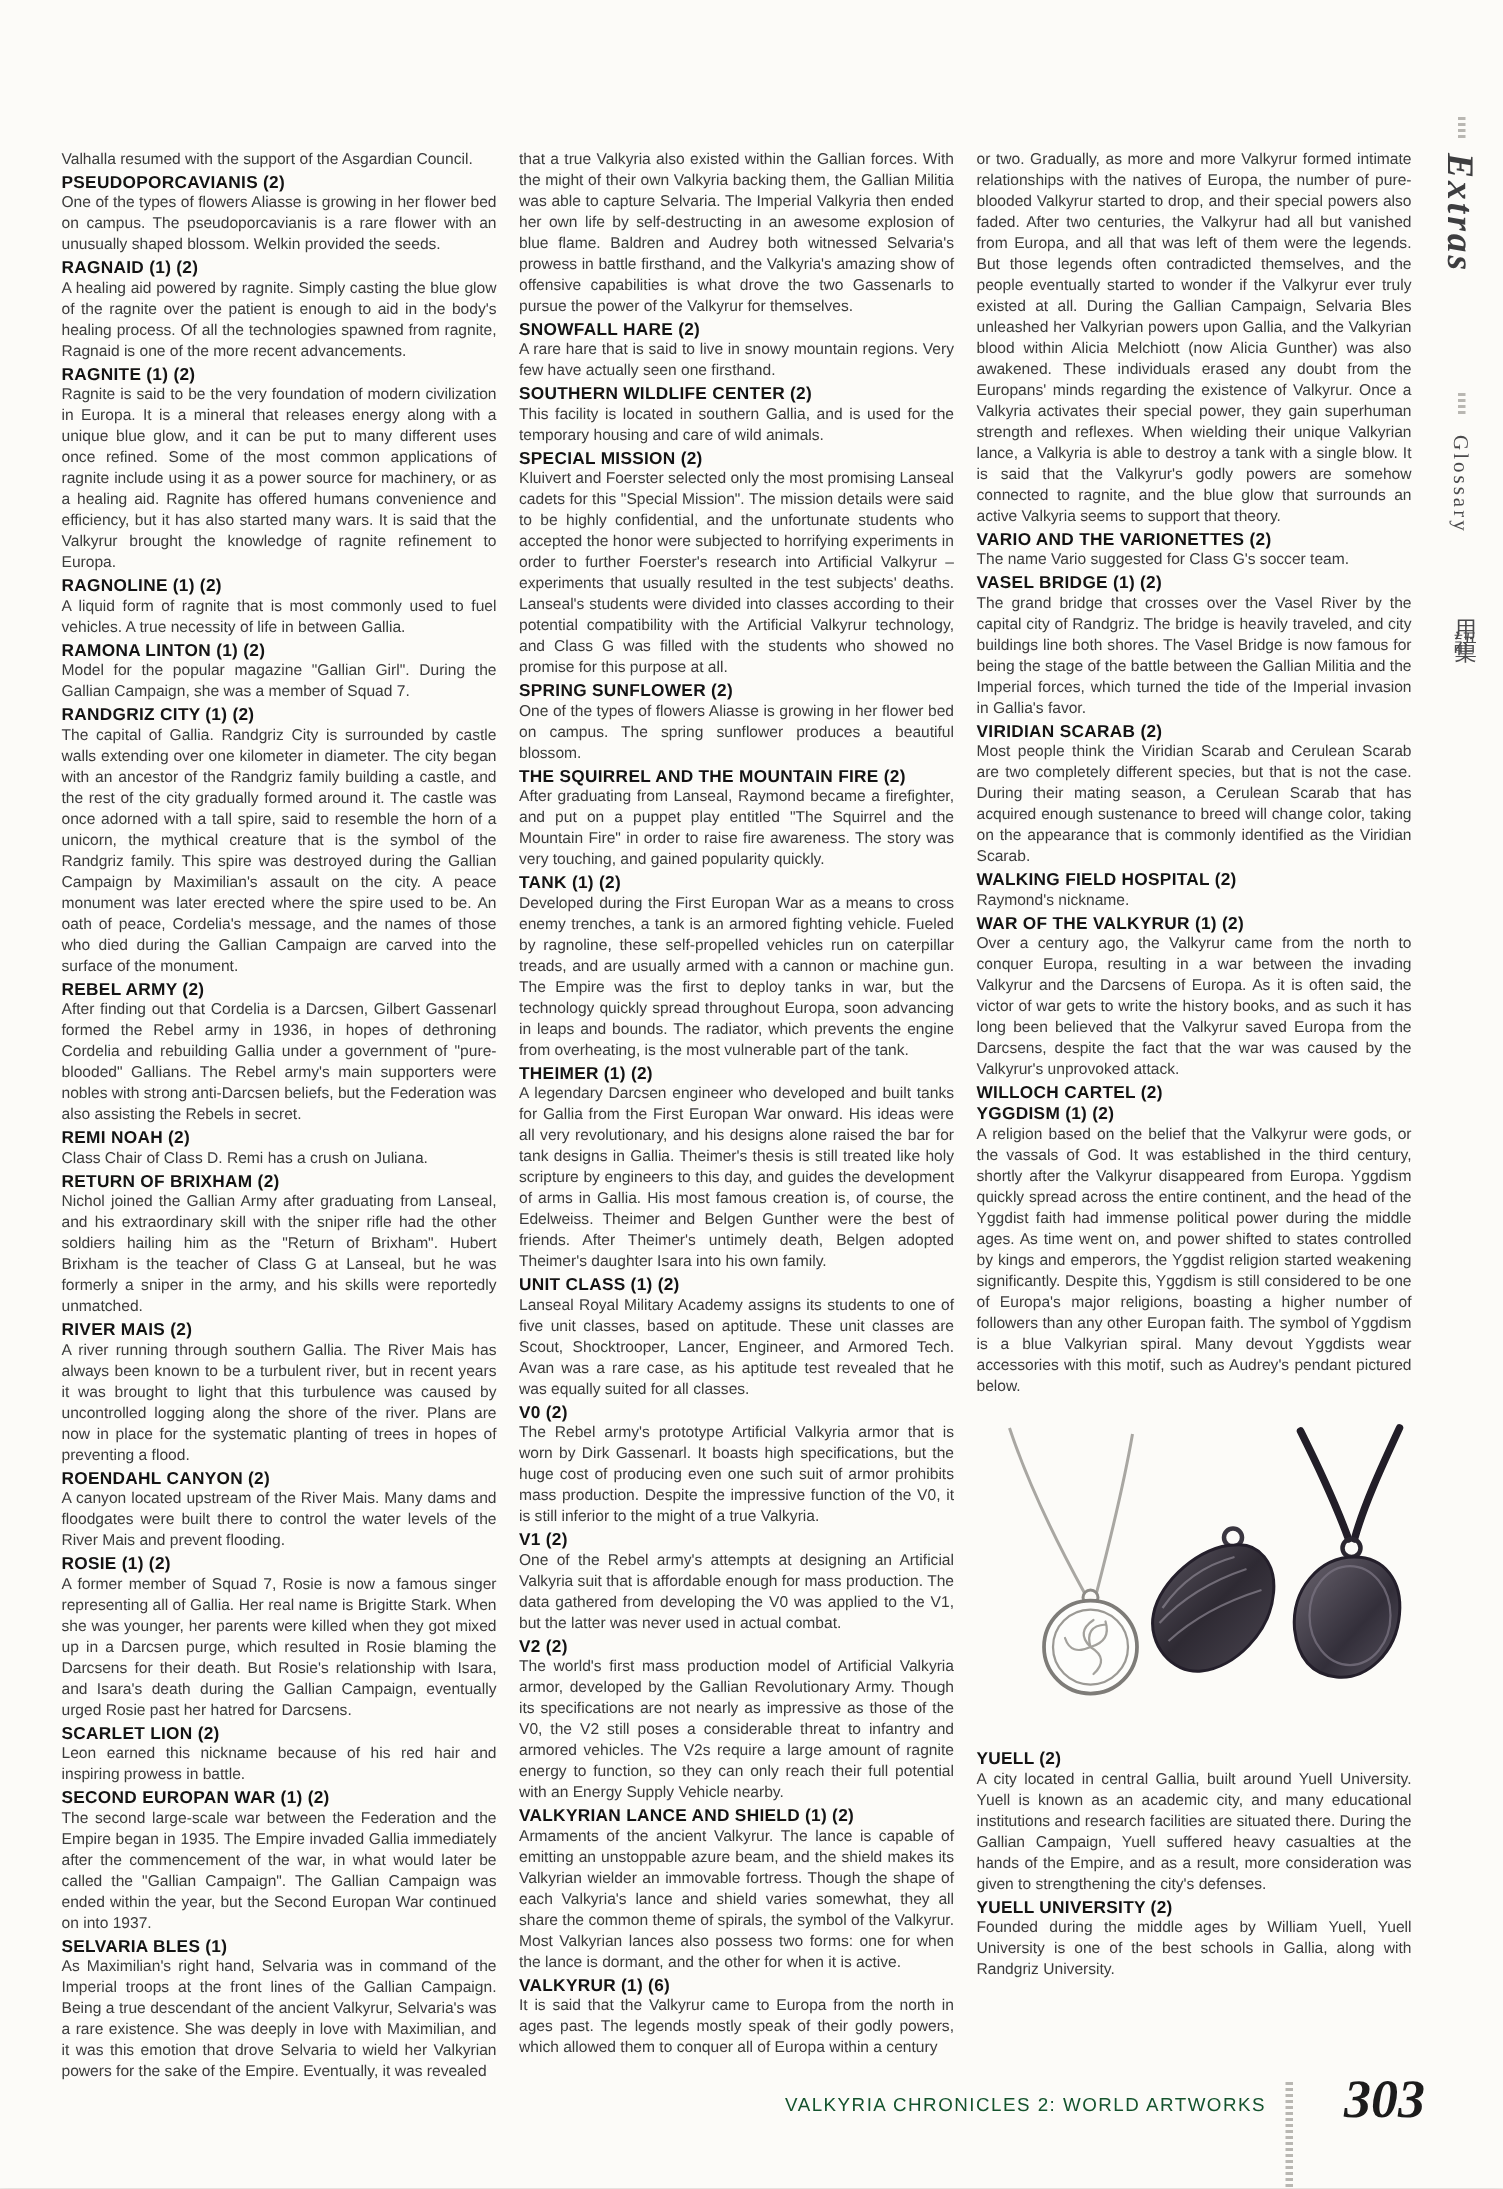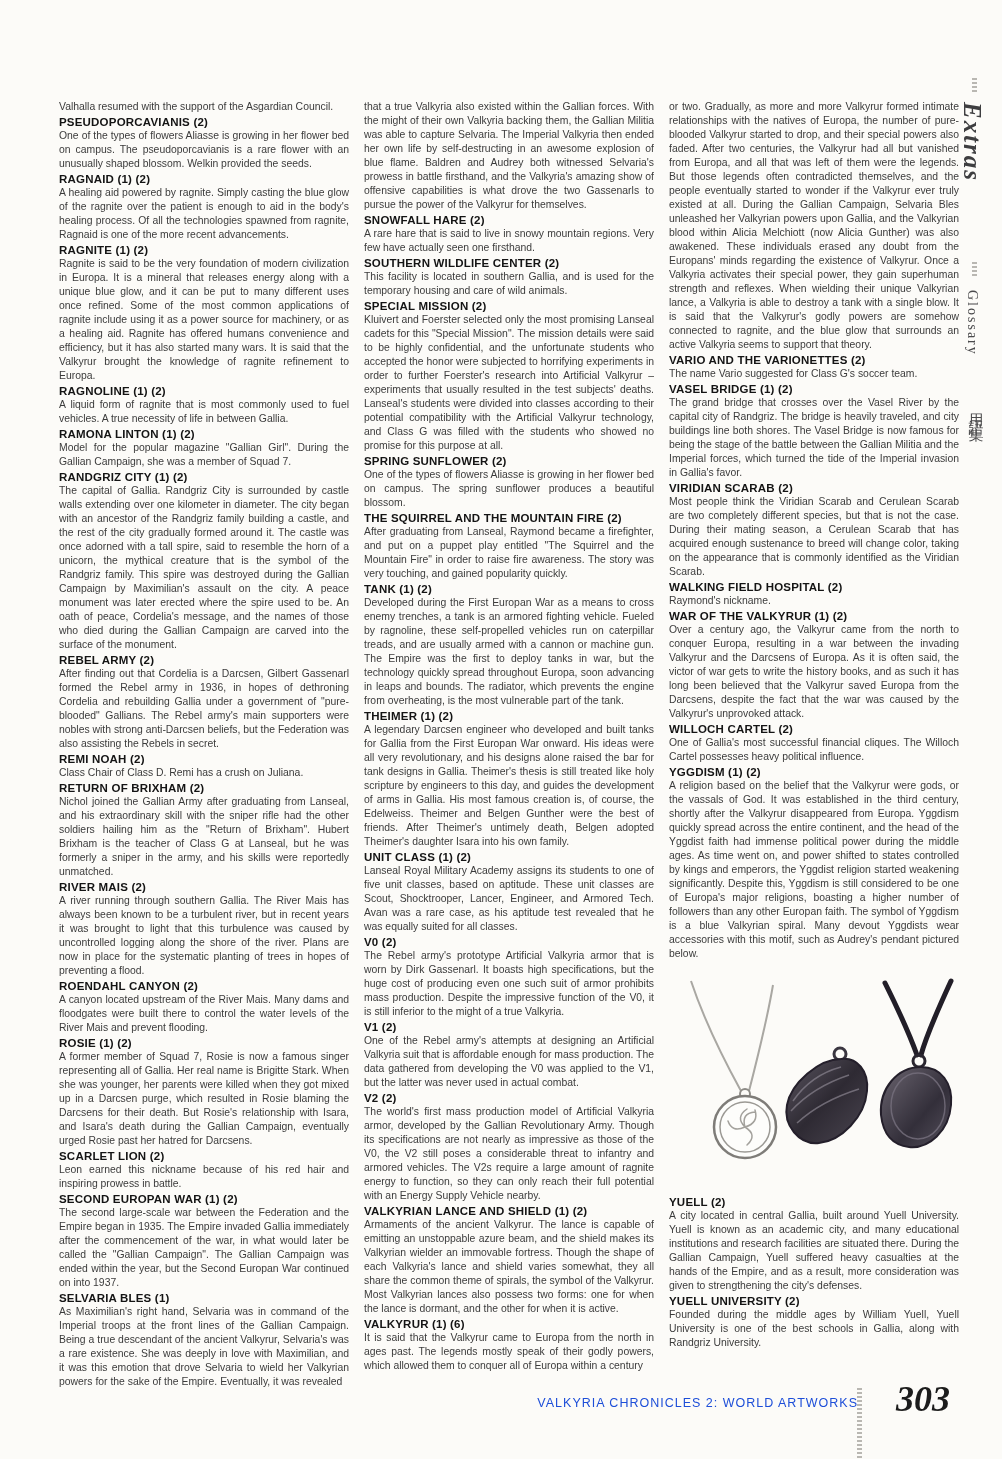--- a/index.html
+++ b/index.html
@@ -2,21 +2,21 @@
 <html><head>
 <meta charset="utf-8">
 <style>
   html,body { margin:0; padding:0; background:#e8e6e1; }
   .page {
     position:relative; width:1002px; height:1459px;
     background:#fcfbf8; overflow:hidden;
     font-family:"Liberation Sans", sans-serif;
     box-shadow:0 0 6px rgba(0,0,0,.25);
   }
-  .columns { position:absolute; left:59px; top:100px; display:flex; gap:15px; }
+  .columns { position:absolute; left:41px; top:100px; display:flex; gap:15px; }
   .col { width:290px; }
   .term {
     margin:0; padding:0;
     font-size:11.5px; font-weight:bold; color:#141414;
     line-height:14px; letter-spacing:.2px;
   }
   .def {
     margin:0 0 1px 0; padding:0;
     font-size:10.4px; color:#3b3b3b;
     line-height:14px; text-align:justify;
@@ -38,22 +38,22 @@
     letter-spacing:7px; margin:16px 0 0 14px; height:100px;
   }
   .microstrip {
     width:5px; background:repeating-linear-gradient(to bottom,#b9b7b2 0 2px,transparent 2px 4px);
     margin-left:20px;
   }
   .ms-top { height:16px; margin-top:0; }
   .ms-mid { height:14px; margin-top:10px; }
   
   .footer-title {
-    position:absolute; top:1396px; right:144px;
-    font-size:12.5px; letter-spacing:1px; color:#1d4ed8;
+    position:absolute; top:1396px; right:158px;
+    font-size:12.5px; letter-spacing:1px; color:#14532d;
   }
   .footer-microstrip {
     position:absolute; top:1388px; right:140px; width:5px; height:71px;
     background:repeating-linear-gradient(to bottom,#b9b7b2 0 2px,transparent 2px 4px);
   }
   .page-number {
     position:absolute; top:1378px; right:52px;
     font-family:"Liberation Serif", serif; font-style:italic; font-weight:bold;
     font-size:36px; color:#1c1c1c;
   }
@@ -132,21 +132,20 @@
         <p class="def">The name Vario suggested for Class G's soccer team.</p>
         <h3 class="term">VASEL BRIDGE (1) (2)</h3>
         <p class="def">The grand bridge that crosses over the Vasel River by the capital city of Randgriz. The bridge is heavily traveled, and city buildings line both shores. The Vasel Bridge is now famous for being the stage of the battle between the Gallian Militia and the Imperial forces, which turned the tide of the Imperial invasion in Gallia's favor.</p>
         <h3 class="term">VIRIDIAN SCARAB (2)</h3>
         <p class="def">Most people think the Viridian Scarab and Cerulean Scarab are two completely different species, but that is not the case. During their mating season, a Cerulean Scarab that has acquired enough sustenance to breed will change color, taking on the appearance that is commonly identified as the Viridian Scarab.</p>
         <h3 class="term">WALKING FIELD HOSPITAL (2)</h3>
         <p class="def">Raymond's nickname.</p>
         <h3 class="term">WAR OF THE VALKYRUR (1) (2)</h3>
         <p class="def">Over a century ago, the Valkyrur came from the north to conquer Europa, resulting in a war between the invading Valkyrur and the Darcsens of Europa. As it is often said, the victor of war gets to write the history books, and as such it has long been believed that the Valkyrur saved Europa from the Darcsens, despite the fact that the war was caused by the Valkyrur's unprovoked attack.</p>
         <h3 class="term">WILLOCH CARTEL (2)</h3>
-        <p class="def">One of Gallia's most successful financial cliques. The Willoch Cartel possesses heavy political influence.</p>
         <h3 class="term">YGGDISM (1) (2)</h3>
         <p class="def">A religion based on the belief that the Valkyrur were gods, or the vassals of God. It was established in the third century, shortly after the Valkyrur disappeared from Europa. Yggdism quickly spread across the entire continent, and the head of the Yggdist faith had immense political power during the middle ages. As time went on, and power shifted to states controlled by kings and emperors, the Yggdist religion started weakening significantly. Despite this, Yggdism is still considered to be one of Europa's major religions, boasting a higher number of followers than any other Europan faith. The symbol of Yggdism is a blue Valkyrian spiral. Many devout Yggdists wear accessories with this motif, such as Audrey's pendant pictured below.</p>
   <svg class="pendant-fig" width="290" height="210" viewBox="0 0 290 210" xmlns="http://www.w3.org/2000/svg">
     <defs>
       <linearGradient id="darkshell" x1="0" y1="0" x2="1" y2="1">
         <stop offset="0" stop-color="#5a5560"></stop>
         <stop offset="0.5" stop-color="#2e2a33"></stop>
         <stop offset="1" stop-color="#4a4550"></stop>
       </linearGradient>
       <linearGradient id="darkdisc" x1="0" y1="0" x2="1" y2="1">

